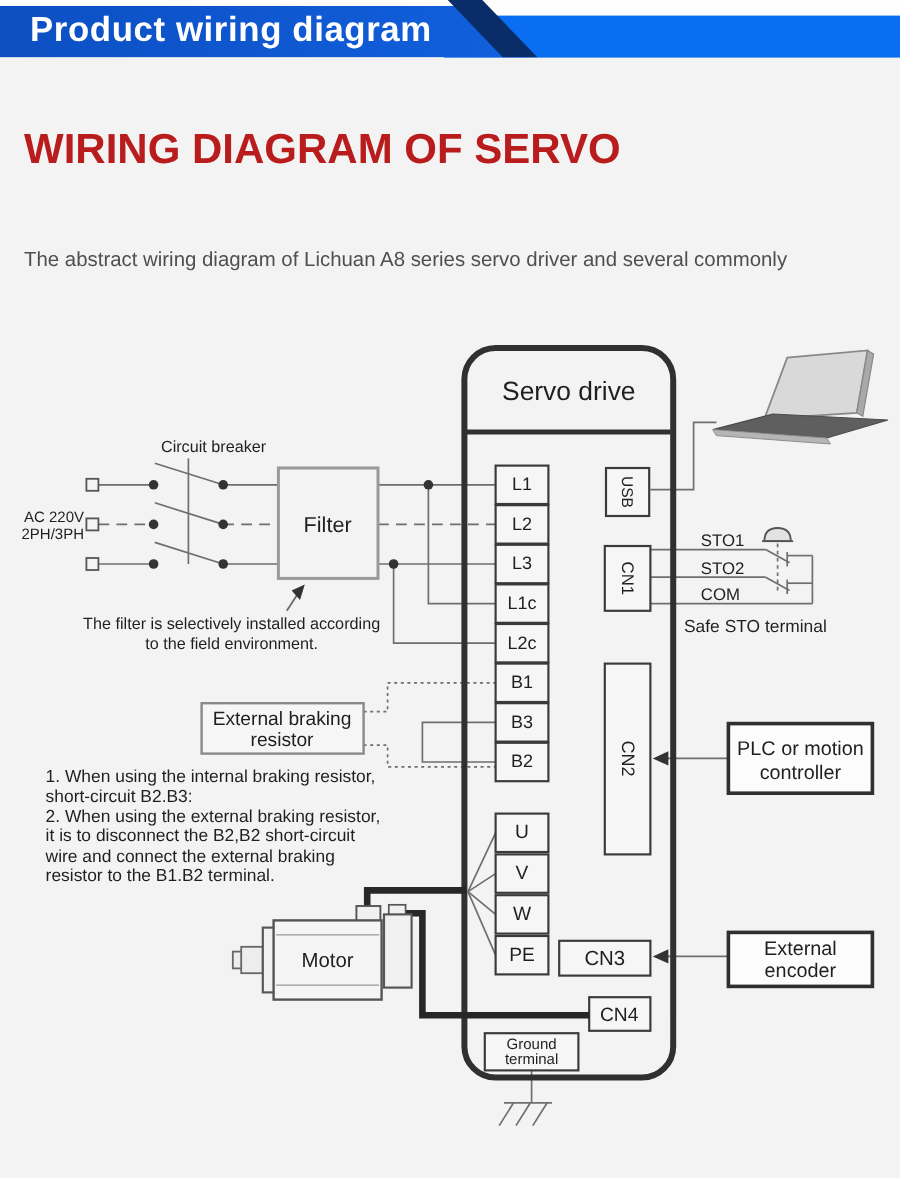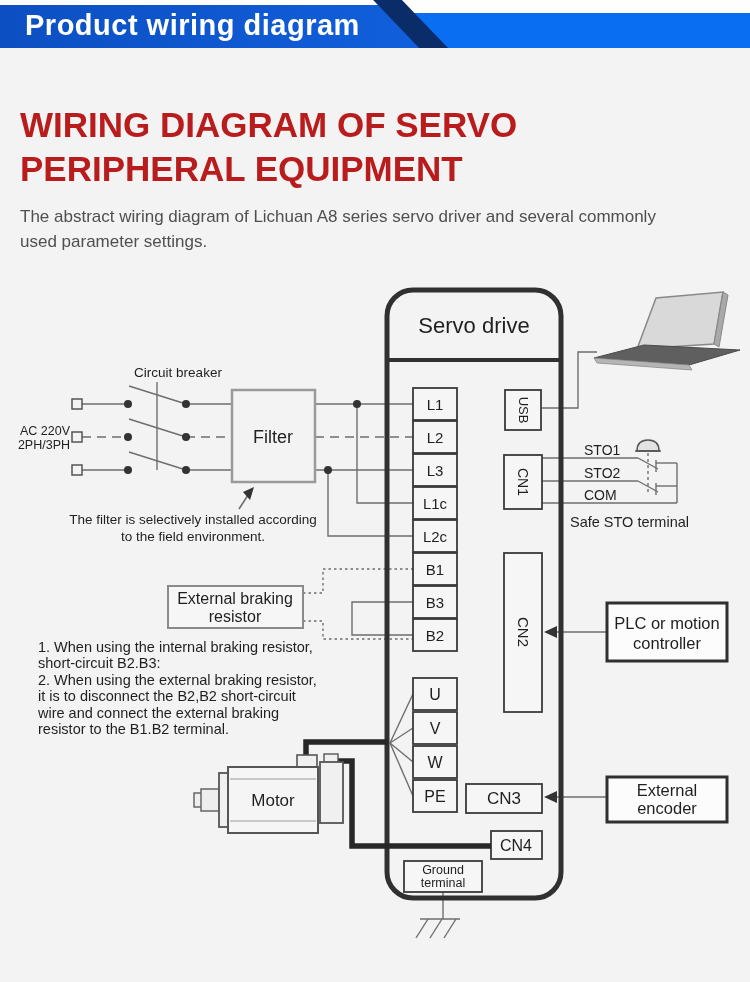--- a/index.html
+++ b/index.html
@@ -39,26 +39,24 @@
 <body>
 
 <div class="top-white"></div>
 <div class="banner-right"></div>
 <div class="banner-left"></div>
 <div class="banner-wedge"></div>
 <div class="banner-title">Product wiring diagram</div>
 
 <div class="heading">
   <span>WIRING DIAGRAM OF SERVO</span>
-  <span>PERIPHERAL EQUIPMENT</span>
 </div>
 
 <div class="description">
   <span>The abstract wiring diagram of Lichuan A8 series servo driver and several commonly</span>
-  <span>used parameter settings.</span>
 </div>
 
 <svg width="750" height="982" viewBox="0 0 750 982">
 
   <rect x="387" y="290" width="174" height="608" rx="26" fill="#f3f3f3" stroke="none"></rect>
 
   <g stroke="#6e6e6e" stroke-width="1.4" fill="none">
 
     <path d="M82,404 H128"></path>
     <path d="M129,386 L186,404"></path>

